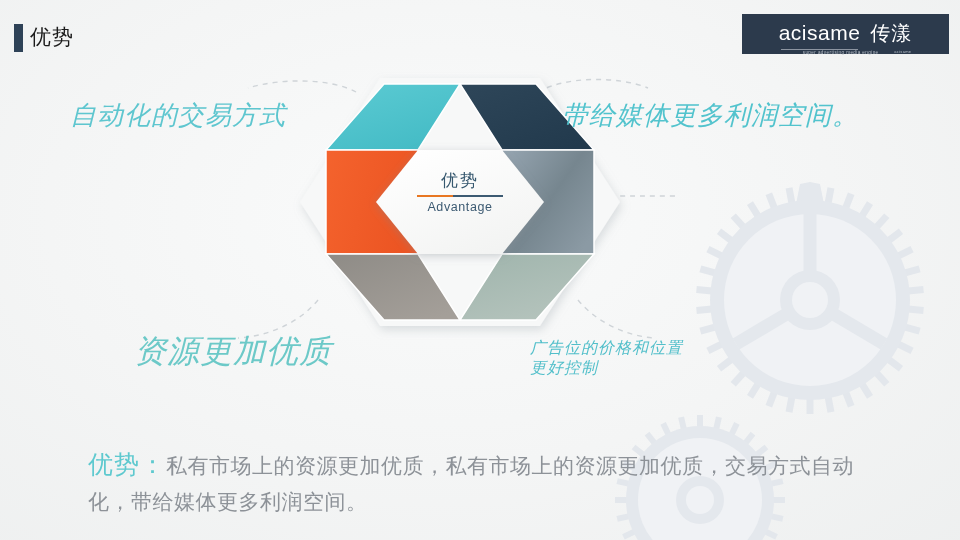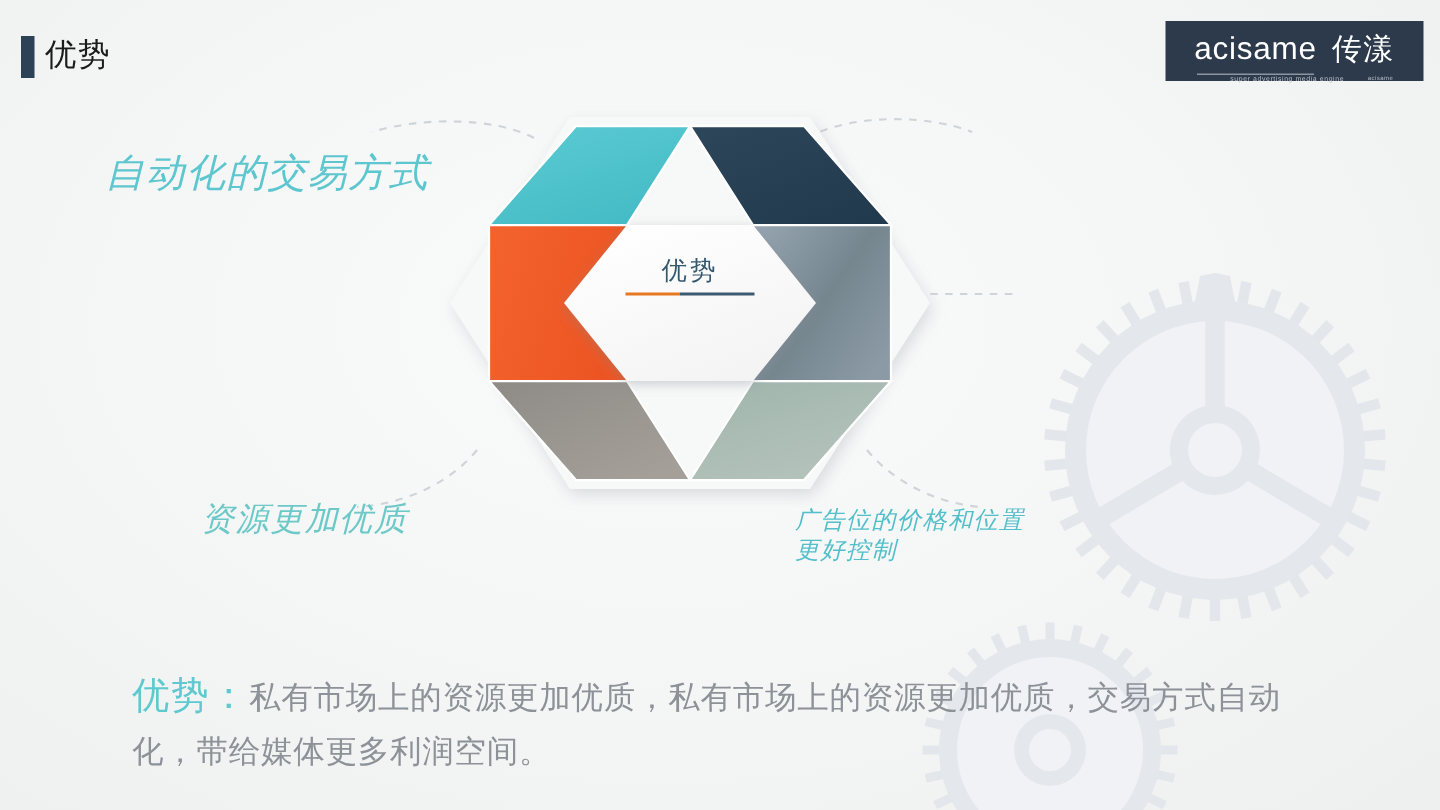--- a/index.html
+++ b/index.html
@@ -54,21 +54,21 @@
     color: #1b1b1b;
     letter-spacing: 1px;
     line-height: 32px;
   }
 
   
   .logo-box {
     position: absolute;
     right: 11px;
     top: 14px;
-    width: 172px;
+    width: 207px;
     height: 40px;
     background: #2c3a4c;
     display: flex;
     align-items: center;
     justify-content: center;
   }
   .logo-inner {
     position: relative;
     display: flex;
     align-items: center;
@@ -157,21 +157,21 @@
   
   .label {
     position: absolute;
     color: #4cc2cd;
     line-height: 1.24;
     white-space: pre-line;
     font-style: italic;
   }
   .label-tl { left: 70px;  top: 99px;  font-size: 26px; letter-spacing: 1px; color:#5ec6cf; }
   .label-tr { left: 562px; top: 99px;  font-size: 26px; letter-spacing: 1px; color:#52c3cd; }
-  .label-bl { left: 134px; top: 332px; font-size: 22px; letter-spacing: 1px; color:#6cc9c8; }
+  .label-bl { left: 134px; top: 332px; font-size: 32px; letter-spacing: 1px; color:#6cc9c8; }
   .label-br { left: 530px; top: 338px; font-size: 16px; letter-spacing: 1px; color:#52bfca; }
 
   
   .connectors {
     position: absolute;
     left: 0; top: 0;
     width: 960px; height: 540px;
     pointer-events: none;
   }
 
@@ -364,24 +364,26 @@
         <polygon points="26,182 118,182 160,248 84,248" fill="url(#gBL)"></polygon>
         <polygon points="202,182 294,182 236,248 160,248" fill="url(#gBR)"></polygon>
       </g>
 
       <polygon points="118,78 202,78 244,130 202,182 118,182 76,130" fill="url(#gInner)" filter="url(#innerShadow)"></polygon>
     </svg>
 
     <div class="hex-center-text">
       <div class="hex-center-cn">优势</div>
       <div class="hex-center-rule"></div>
+      <div class="hex-center-en">Advantage</div>
     </div>
   </div>
 
   <div class="label label-tl">自动化的交易方式</div>
+  <div class="label label-tr">带给媒体更多利润空间。</div>
   <div class="label label-bl">资源更加优质</div>
   <div class="label label-br">广告位的价格和位置
 更好控制</div>
 
   <div class="summary">
     <span class="kw">优势</span><span class="kw">：</span><span>私有市场上的资源更加优质，私有市场上的资源更加优质，交易方式自动化，带给媒体更多利润空间。</span>
   </div>
 
 </div>
 

